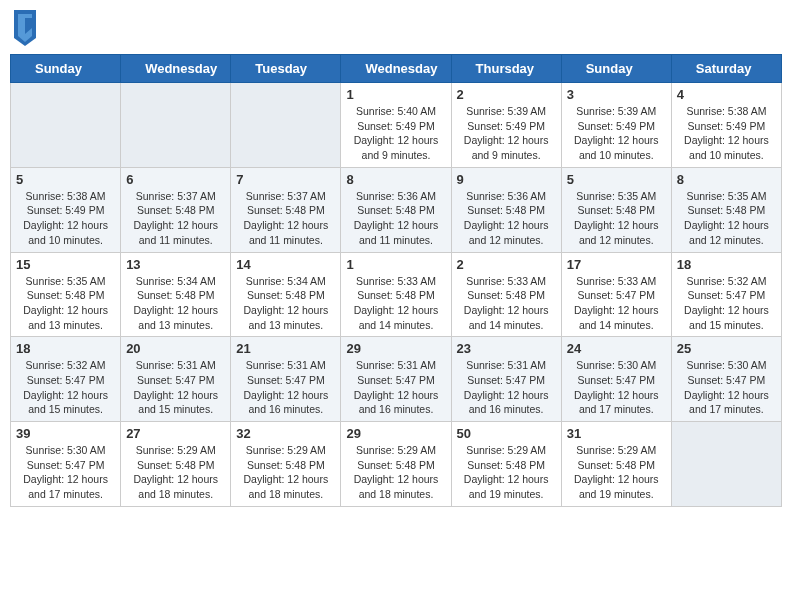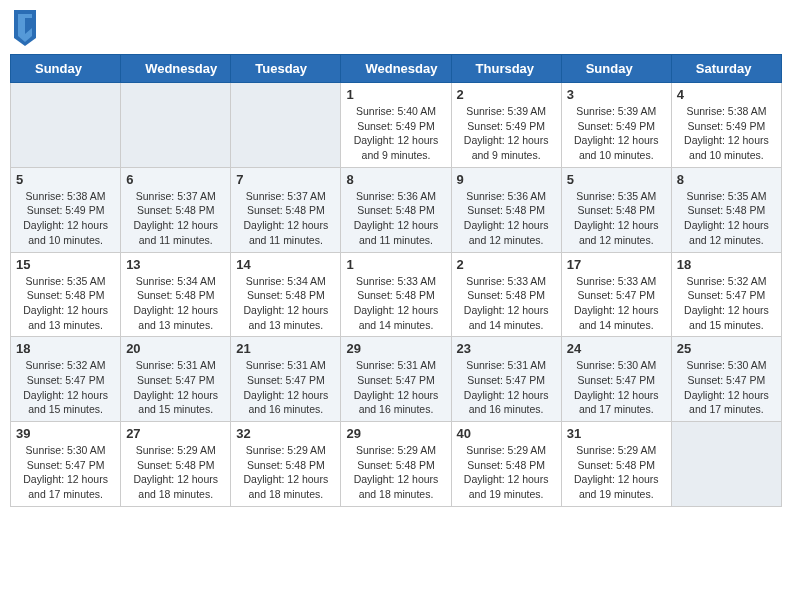--- a/index.html
+++ b/index.html
@@ -245,21 +245,21 @@
         </td>
         <td>
           <span class="day-num">32</span>
           <div class="cell-content"><span>Sunrise: 5:29 AM</span><br><span>Sunset: 5:48 PM</span><br><span>Daylight: 12 hours and 18 minutes.</span></div>
         </td>
         <td>
           <span class="day-num">29</span>
           <div class="cell-content"><span>Sunrise: 5:29 AM</span><br><span>Sunset: 5:48 PM</span><br><span>Daylight: 12 hours and 18 minutes.</span></div>
         </td>
         <td>
-          <span class="day-num">40</span>
+          <span class="day-num">50</span>
           <div class="cell-content"><span>Sunrise: 5:29 AM</span><br><span>Sunset: 5:48 PM</span><br><span>Daylight: 12 hours and 19 minutes.</span></div>
         </td>
         <td>
           <span class="day-num">31</span>
           <div class="cell-content"><span>Sunrise: 5:29 AM</span><br><span>Sunset: 5:48 PM</span><br><span>Daylight: 12 hours and 19 minutes.</span></div>
         </td>
         <td class="cell-empty"></td>
       </tr>
     </tbody>
 </table>

